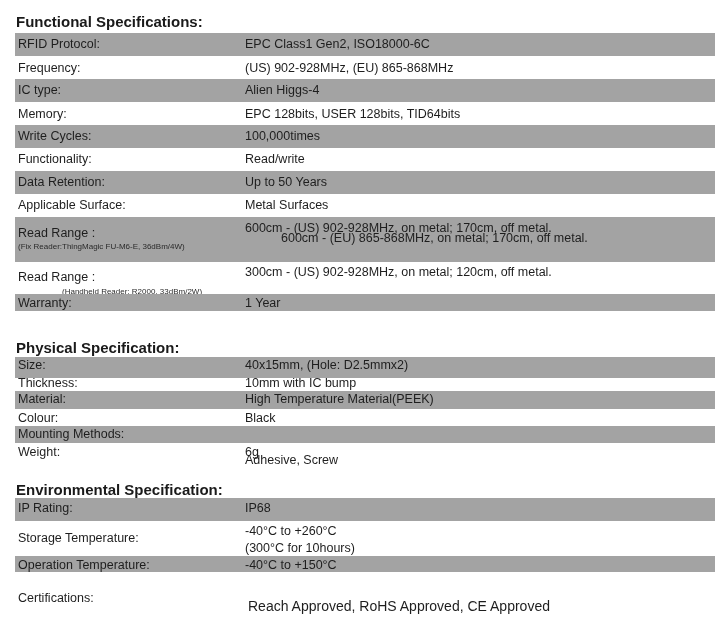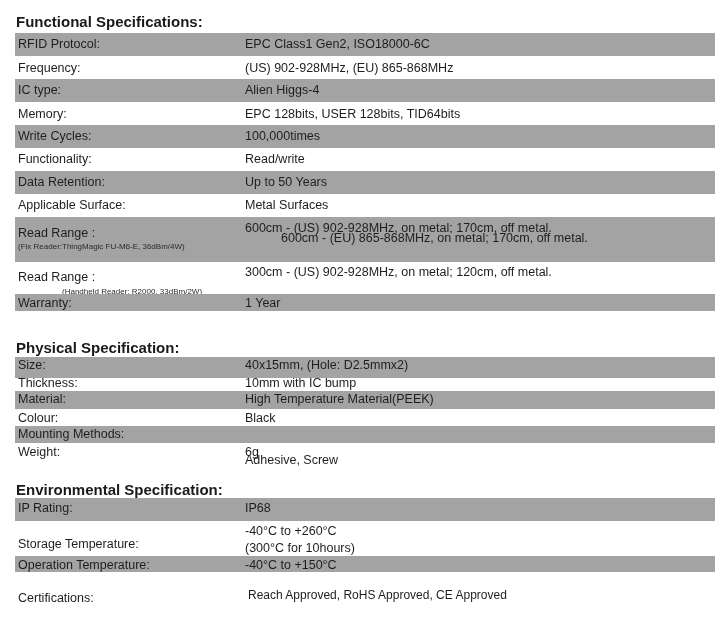--- a/index.html
+++ b/index.html
@@ -93,24 +93,24 @@
   <span class="cell value" style="top:2px;">6g</span>
 </div>
 
 <div class="section-title" style="top:481px;">Environmental Specification:</div>
 
 <div class="row gray" style="top:498px;height:23px;">
   <span class="cell label" style="top:3px;">IP Rating:</span>
   <span class="cell value" style="top:3px;">IP68</span>
 </div>
 <div class="row" style="top:521px;height:35px;">
-  <span class="cell label" style="top:16px;text-align:center;">Storage Temperature:</span>
+  <span class="cell label" style="top:10px;text-align:center;">Storage Temperature:</span>
   <span class="cell value" style="top:3px;">-40°C to +260°C</span>
   <span class="cell value" style="top:20px;">(300°C for 10hours)</span>
 </div>
 <div class="row gray" style="top:556px;height:16px;">
   <span class="cell label" style="top:2px;">Operation Temperature:</span>
   <span class="cell value" style="top:2px;">-40°C to +150°C</span>
 </div>
 <div class="row" style="top:585px;height:27px;">
   <span class="cell label" style="top:6px;">Certifications:</span>
-  <span class="cell" style="left:233px;top:3px;font-size:12px;">Reach Approved, RoHS Approved, CE Approved</span>
+  <span class="cell" style="left:233px;top:13px;font-size:14px;">Reach Approved, RoHS Approved, CE Approved</span>
 </div>
 
 </body></html>

